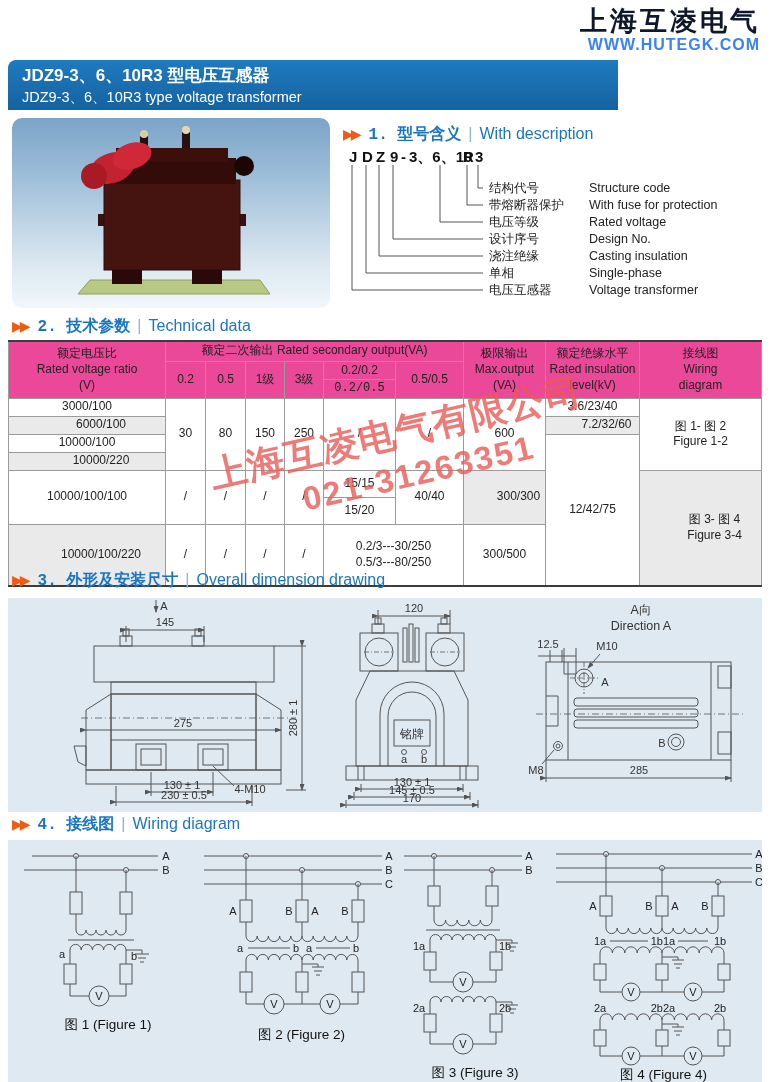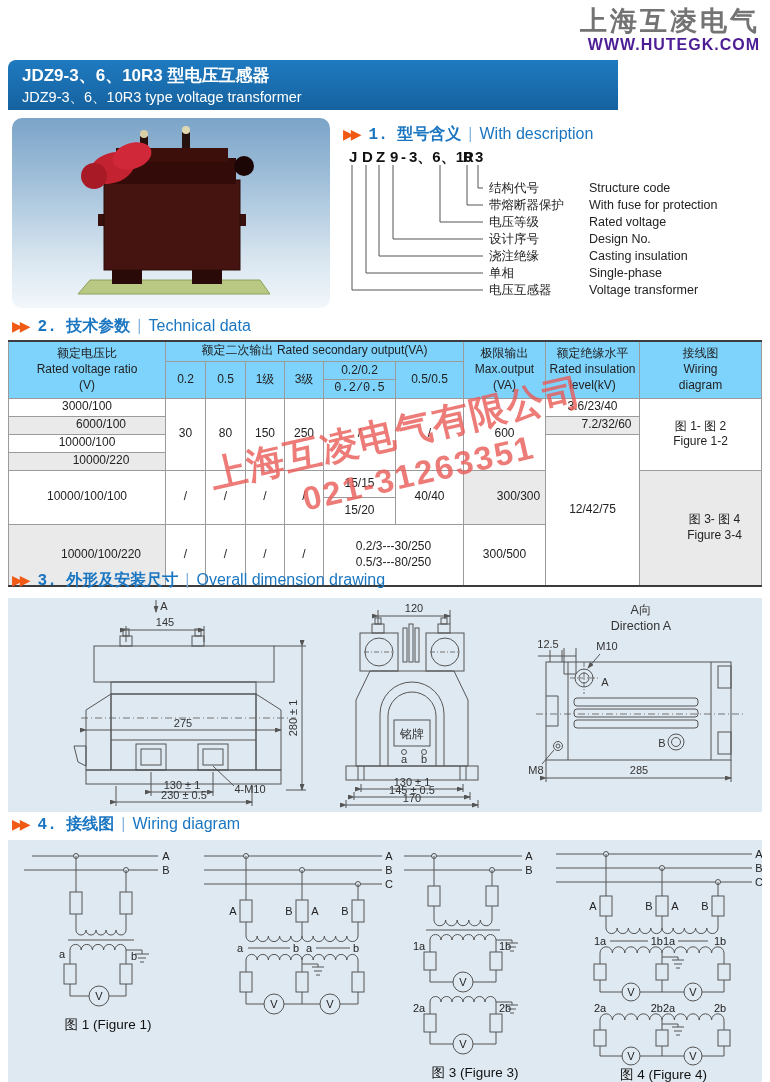--- a/index.html
+++ b/index.html
@@ -1,41 +1,41 @@
 <!DOCTYPE html>
 <html><head>
 <meta charset="utf-8">
 <style>
   html,body{margin:0;padding:0;}
   body{width:770px;height:1082px;position:relative;background:#fff;
        font-family:"Liberation Sans","DejaVu Sans",sans-serif;overflow:hidden;}
   .brand{position:absolute;top:6px;right:10px;text-align:right;}
-  .brand-name{font-size:27px;font-weight:bold;color:#737373;letter-spacing:3px;line-height:30px;}
-  .brand-site{font-size:16px;font-weight:bold;color:#4c1d95;letter-spacing:1px;}
+  .brand-name{font-size:27px;font-weight:bold;color:#0f172a;letter-spacing:3px;line-height:30px;}
+  .brand-site{font-size:16px;font-weight:bold;color:#3b82f6;letter-spacing:1px;}
   .titlebar{position:absolute;left:8px;top:60px;width:610px;height:50px;box-sizing:border-box;
             background:linear-gradient(180deg,#1f7ac0 0%,#15629f 100%);
             border-radius:8px 0 0 0;color:#fff;padding:3px 0 0 14px;}
   .t-zh{font-size:17px;font-weight:bold;line-height:25px;}
   .t-en{font-size:14.5px;line-height:19px;}
   .sec-head{position:absolute;font-size:16px;color:#1b76c1;white-space:nowrap;}
   .arrows{color:#f05a14;font-size:14px;letter-spacing:-3px;margin-right:10px;}
   .sh-zh{font-weight:bold;font-family:Liberation Mono, monospace;}
   .sh-div{color:#8ab6dc;margin:0 7px;}
   .photo{position:absolute;left:12px;top:118px;width:318px;height:190px;border-radius:10px;
          background:linear-gradient(180deg,#7ba4c8 0%,#9dbdd8 30%,#d9e6f0 75%,#f2f7fb 100%);}
   .model-svg{position:absolute;left:343px;top:148px;}
   .wm{position:absolute;left:205px;top:452px;z-index:6;transform:rotate(-13deg);
       transform-origin:left top;pointer-events:none;color:rgba(232,90,86,0.8);font-weight:bold;}
   .wm-1{font-size:37px;letter-spacing:1px;}
   .wm-2{font-size:33px;margin:0 0 0 85px;letter-spacing:2px;}
   .tbl{position:absolute;left:8px;top:340px;width:754px;border-collapse:collapse;table-layout:fixed;
        text-align:center;font-size:12px;color:#222;
        border-top:2px solid #3c3c3c;border-bottom:2px solid #3c3c3c;}
   .tbl th,.tbl td{border:1px solid #9b9b9b;padding:0;line-height:1.3;font-weight:normal;}
-  .tbl th{background:#7dd3fc;}
+  .tbl th{background:#ec4899;}
   .tbl td{background:#fff;}
   .tbl td.gray{background:#eaeaea;padding-left:28px;}
   .stack-top{border-bottom:1px solid #9b9b9b;padding:1px 0;}
   .stack-bot{padding:1px 0;font-family:Liberation Mono, monospace;}
   .panel{position:absolute;left:8px;width:754px;background:#dfe9f1;}
   #dim-panel{top:598px;height:214px;}
   #wire-panel{top:840px;height:242px;overflow:hidden;}
   .draw{position:absolute;}
   .fig{position:absolute;top:6px;}
   .cap{text-align:center;font-size:13.5px;color:#111;margin-top:2px;}
@@ -497,20 +497,21 @@
         <text x="111" y="69">A</text>
         <text x="141" y="69">B</text>
         <text x="36" y="106">a</text>
         <text x="92" y="106">b</text>
         <text x="105" y="106">a</text>
         <text x="152" y="106">b</text>
         <text x="70" y="162">V</text>
         <text x="126" y="162">V</text>
       </g>
     </svg>
+    <div class="cap" style="width:195px">图 2 (Figure 2)</div>
   </div>
 
   <div class="fig" style="left:392px">
     <svg width="150" height="212" viewBox="0 0 150 212">
       <g stroke="#555" fill="none" stroke-width="1">
         <line x1="4" y1="10" x2="122" y2="10"></line>
           <line x1="4" y1="24" x2="122" y2="24"></line>
         <circle cx="34" cy="10" r="2.5" fill="#dfe9f1"></circle>
           <circle cx="92" cy="24" r="2.5" fill="#dfe9f1"></circle>
         <line x1="34" y1="10" x2="34" y2="40"></line>

